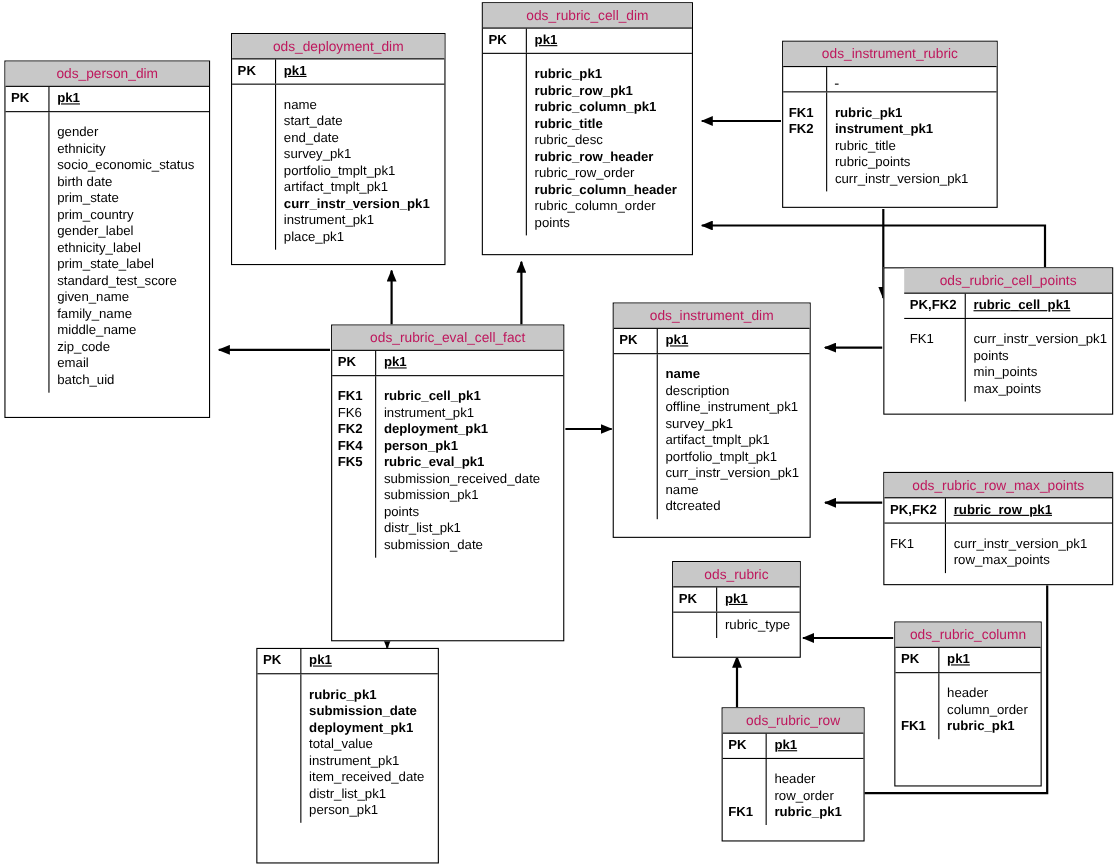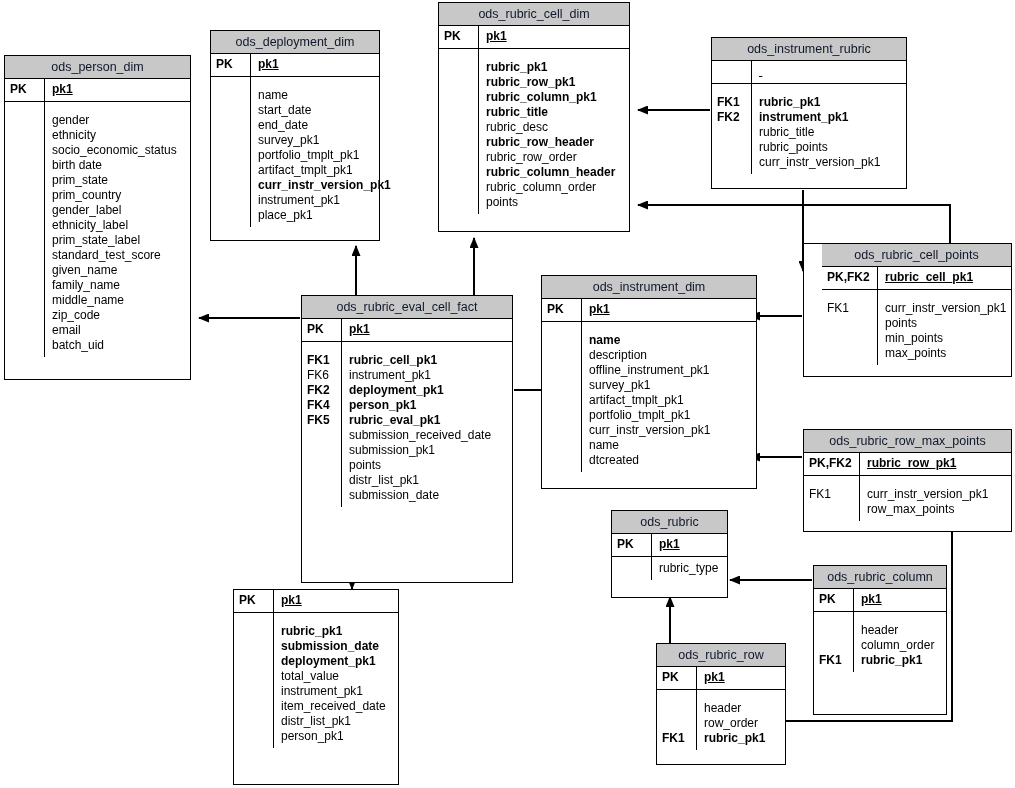--- a/index.html
+++ b/index.html
@@ -3,21 +3,21 @@
 <meta charset="utf-8">
 <style>
   html,body{margin:0;padding:0;background:#ffffff;}
   body{width:1015px;height:788px;position:relative;overflow:hidden;
        font-family:"Liberation Sans","DejaVu Sans",sans-serif;}
   #canvas{position:absolute;left:0;top:0;width:1015px;height:788px;}
   svg.conn{position:absolute;left:0;top:0;width:1015px;height:788px;pointer-events:none;}
 
   .entity{position:absolute;border:1px solid #000;background:#fff;box-sizing:border-box;}
   .ent-title{background:#c8c8c8;border-bottom:1px solid #000;text-align:center;
-             font-size:12.5px;color:#0f172a;padding:4px 2px 4px 2px;line-height:14px;}
+             font-size:12.5px;color:#be185d;padding:4px 2px 4px 2px;line-height:14px;}
   .sec{display:flex;border-bottom:1px solid #000;}
   .sec:last-child{border-bottom:none;}
   .sec.nb{border-bottom:none;}
   .keycol{width:40px;flex:0 0 auto;border-right:1px solid #000;box-sizing:border-box;
           padding:4px 0 4px 5px;font-size:12px;line-height:15px;}
   .keycol.w55{width:56px;}
   .fieldcol{flex:1 1 auto;padding:4px 5px 4px 7px;font-size:12px;line-height:15px;
             box-sizing:border-box;}
   .pk-row{padding-top:3px;padding-bottom:4px;}
   .k{font-weight:bold;}
@@ -92,21 +92,21 @@
         <span class="fl">given_name</span>
         <span class="fl">family_name</span>
         <span class="fl">middle_name</span>
         <span class="fl">zip_code</span>
         <span class="fl">email</span>
         <span class="fl">batch_uid</span>
       </div>
     </div>
   </div>
 
-  <div class="entity" style="left:210px;top:30px;width:170px;height:211px;">
+  <div class="entity" style="left:210px;top:30px;width:195px;height:211px;">
     <div class="ent-title">ods_deployment_dim</div>
     <div class="sec">
       <div class="keycol k pk-row">PK</div>
       <div class="fieldcol pk-row"><span class="u">pk1</span></div>
     </div>
     <div class="sec nb">
       <div class="keycol">&nbsp;</div>
       <div class="fieldcol">
         <div class="spacer"></div>
         <span class="fl">name</span>
@@ -193,21 +193,21 @@
         <span class="fl b">rubric_eval_pk1</span>
         <span class="fl">submission_received_date</span>
         <span class="fl">submission_pk1</span>
         <span class="fl">points</span>
         <span class="fl">distr_list_pk1</span>
         <span class="fl">submission_date</span>
       </div>
     </div>
   </div>
 
-  <div class="entity" style="left:541px;top:275px;width:216px;height:214px;">
+  <div class="entity" style="left:557px;top:275px;width:180px;height:214px;">
     <div class="ent-title">ods_instrument_dim</div>
     <div class="sec">
       <div class="keycol k pk-row">PK</div>
       <div class="fieldcol pk-row"><span class="u">pk1</span></div>
     </div>
     <div class="sec nb">
       <div class="keycol">&nbsp;</div>
       <div class="fieldcol">
         <div class="spacer"></div>
         <span class="fl b">name</span>

